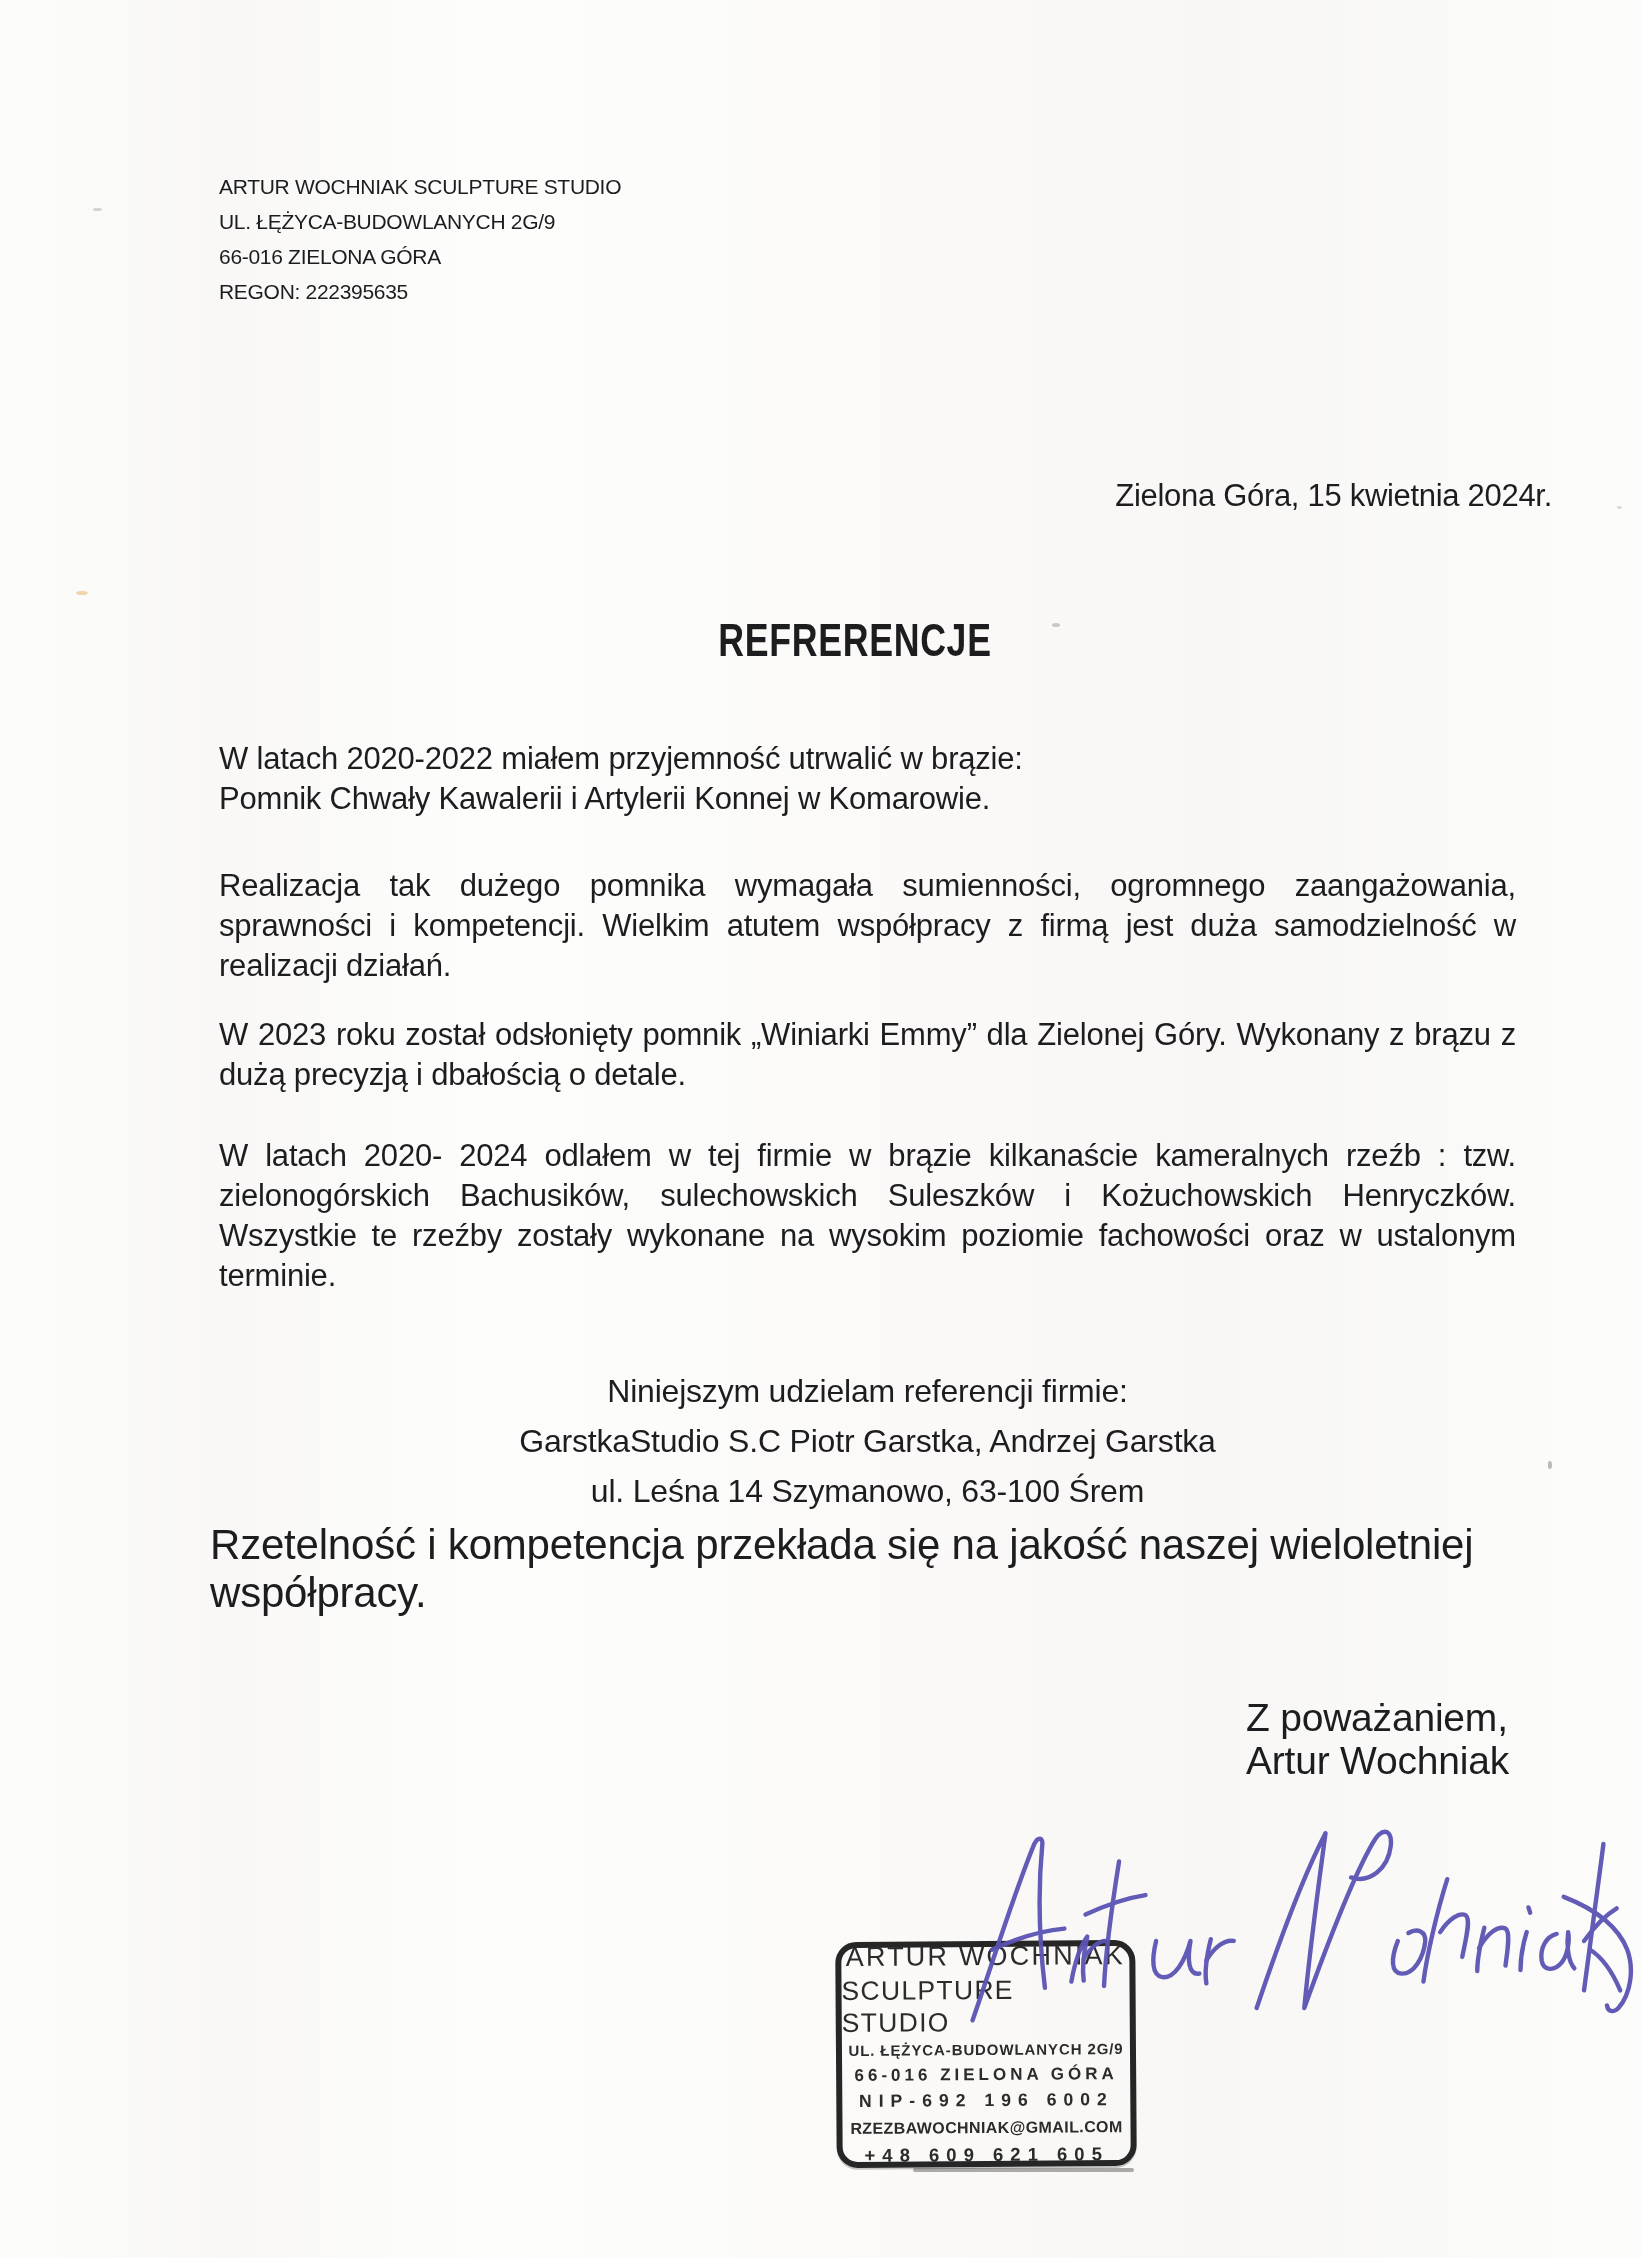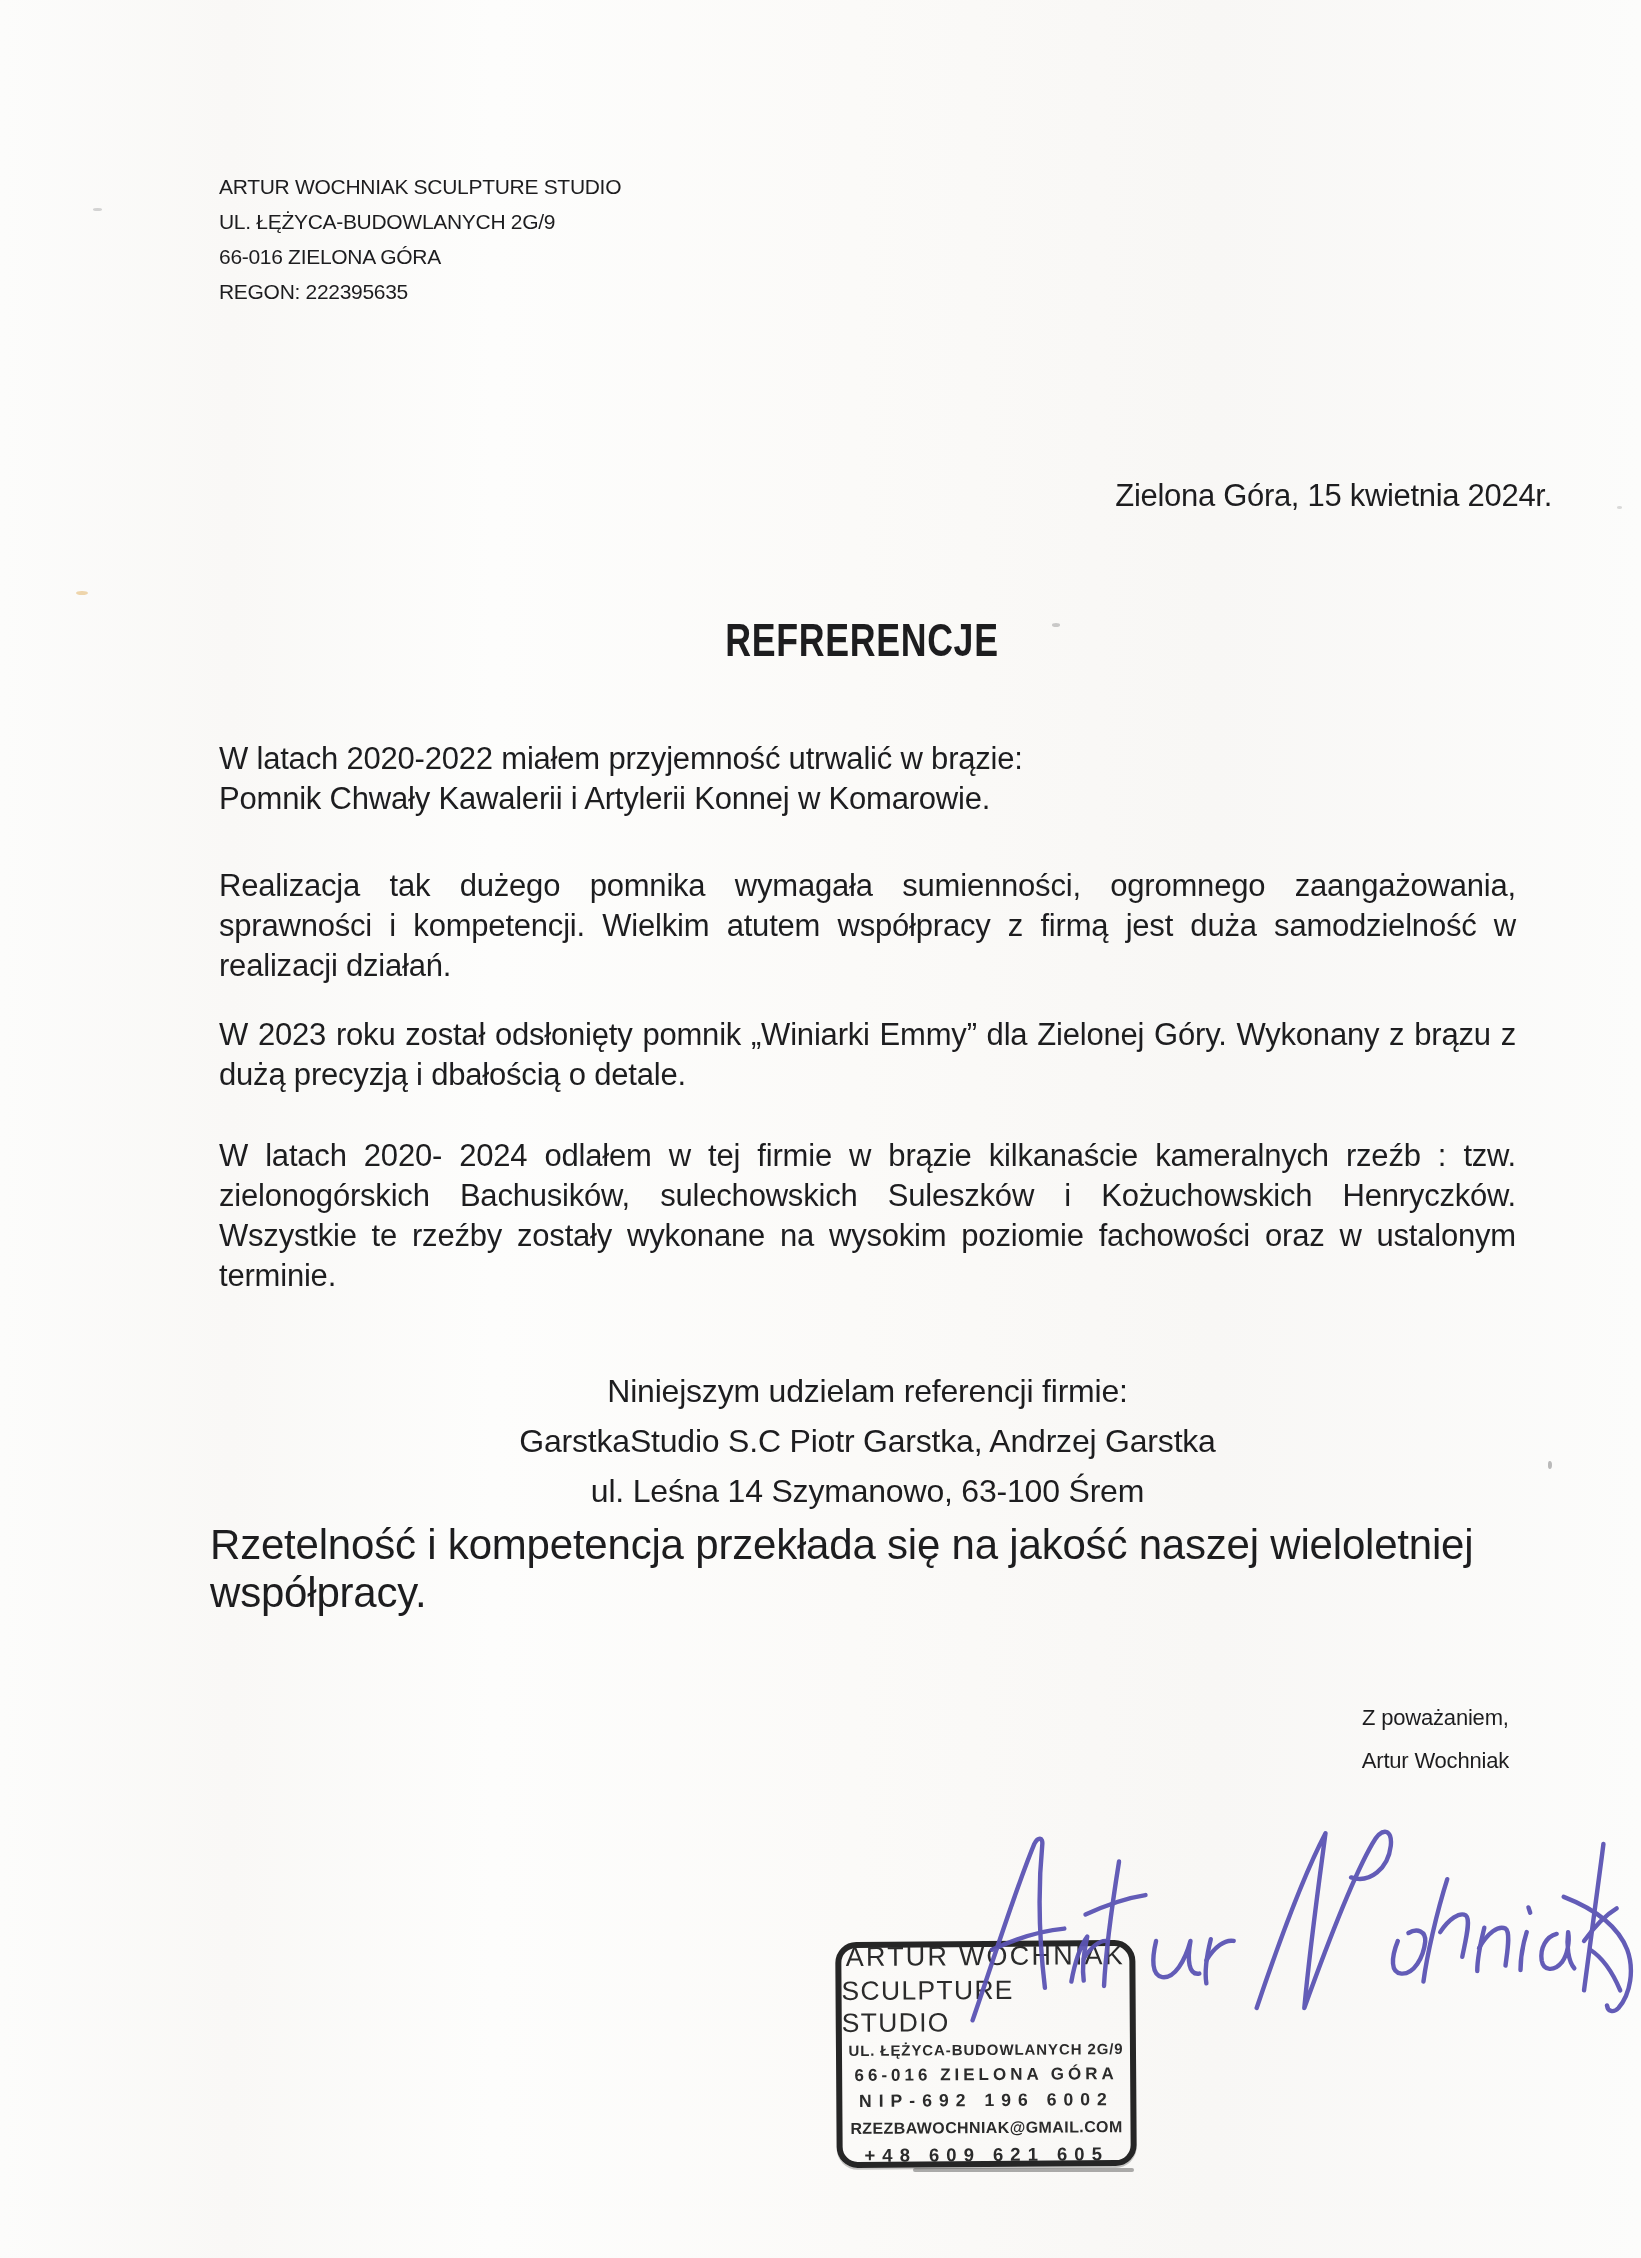--- a/index.html
+++ b/index.html
@@ -11,34 +11,34 @@
     font-family:"Liberation Sans", sans-serif;
     color:#1d1d1f;
     -webkit-font-smoothing:antialiased;
   }
   .abs{position:absolute;}
   
   .sender{left:219px;top:169px;font-size:21px;line-height:35px;letter-spacing:-0.3px;}
   
   .dateline{left:0;top:478px;width:1504px;text-align:right;font-size:31px;letter-spacing:-0.3px;padding-left:48px;}
   
-  .title-wrap{left:213px;top:612px;width:1297px;text-align:center;}
+  .title-wrap{left:206px;top:612px;width:1297px;text-align:center;}
   .title{display:inline-block;font-size:47px;font-weight:bold;letter-spacing:0.9px;transform:scaleX(0.76);transform-origin:center;}
   
   .para{left:219px;width:1297px;font-size:31px;line-height:40px;letter-spacing:-0.2px;}
   .p1{top:739px;white-space:pre-line;}
   .p2{top:866px;text-align:justify;}
   .p3{top:1015px;text-align:justify;}
   .p4{top:1136px;text-align:justify;}
   
   .refblock{left:219px;top:1334px;width:1297px;text-align:center;font-size:32px;line-height:50px;letter-spacing:-0.2px;margin-top:32px;}
   
   .closing{left:210px;top:1521px;width:1323px;font-size:42px;letter-spacing:-0.2px;}
   
-  .signoff{right:133px;top:1696px;text-align:center;font-size:22px;line-height:43px;letter-spacing:-0.2px;}
+  .signoff{right:133px;top:1696px;text-align:left;font-size:39px;line-height:43px;letter-spacing:-0.2px;}
   
   .signature{left:946px;top:1798px;width:699px;height:240px;pointer-events:none;z-index:3;}
   
   .stamp{
     left:836px;top:1941px;width:300px;height:226px;
     box-sizing:border-box;
     border:6.2px solid #262626;
     border-radius:21px;
     display:flex;flex-direction:column;align-items:center;justify-content:center;
     gap:1.8px;

